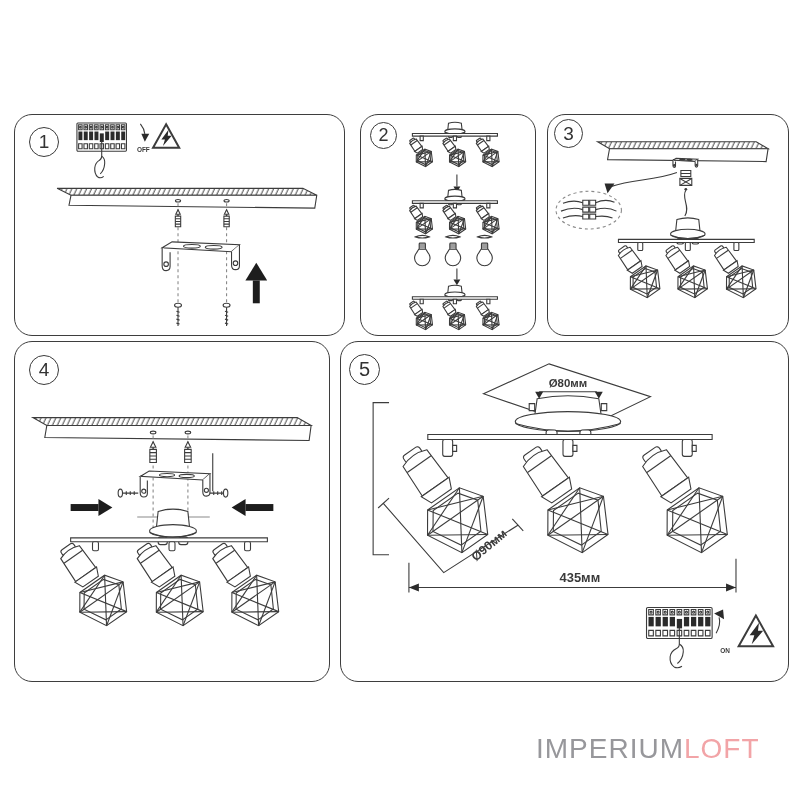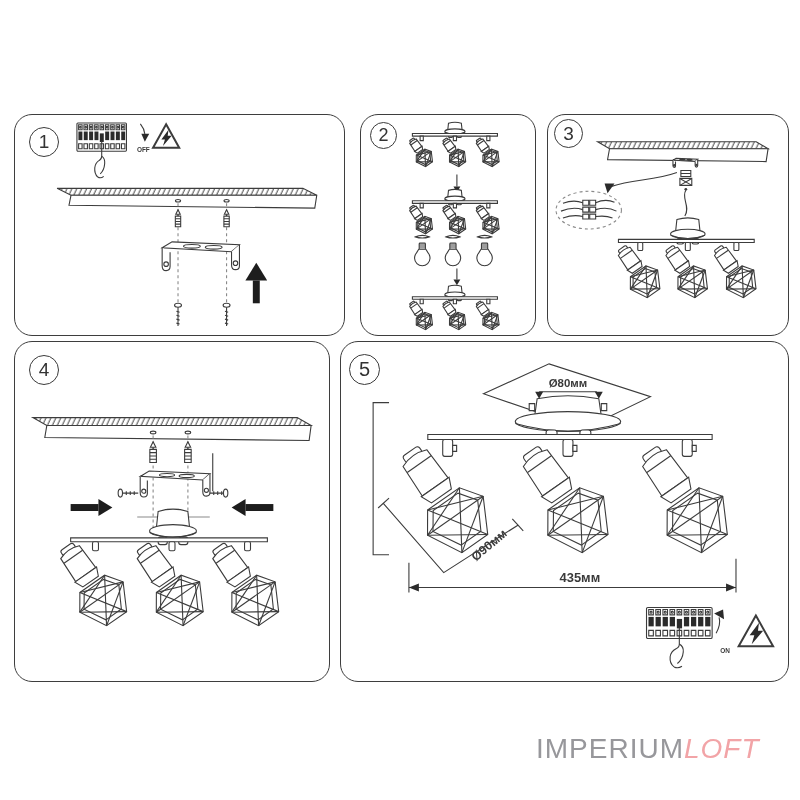--- a/index.html
+++ b/index.html
@@ -6,21 +6,21 @@
   body{width:800px;height:800px;position:relative;font-family:"Liberation Sans",sans-serif;overflow:hidden;}
   .panel{position:absolute;border:1.6px solid #3e3e3e;border-radius:18px;background:#fff;box-sizing:border-box;overflow:hidden;}
   .panel svg{position:absolute;left:0;top:0;width:100%;height:100%;}
   .badge{position:absolute;border:1.4px solid #3b3b3b;border-radius:50%;display:flex;align-items:center;justify-content:center;
          color:#333;background:#fff;z-index:5;font-weight:400;}
   svg *{vector-effect:non-scaling-stroke;}
   .lbl{fill:#3a3a3a;stroke:none !important;font-family:"Liberation Sans",sans-serif;font-weight:bold;}
   .tiny{font-size:6.5px;}
   .logo{position:absolute;left:536px;top:733px;font-size:28px;letter-spacing:1px;font-weight:400;white-space:nowrap;}
   .logo .g{color:#97979b;margin-top:29px;}
-  .logo .p{color:#f2a4a7;font-style:italic;}
+  .logo .p{color:#f2a4a7;}
 </style>
 </head>
 <body>
 
 <svg width="0" height="0" style="position:absolute" aria-hidden="true">
   <defs>
     <pattern id="hatch" width="4.5" height="6" patternUnits="userSpaceOnUse" patternTransform="rotate(25)">
       <line x1="2" y1="0" x2="2" y2="6" stroke="#4a4a4a" stroke-width="1"></line>
     </pattern>
 

